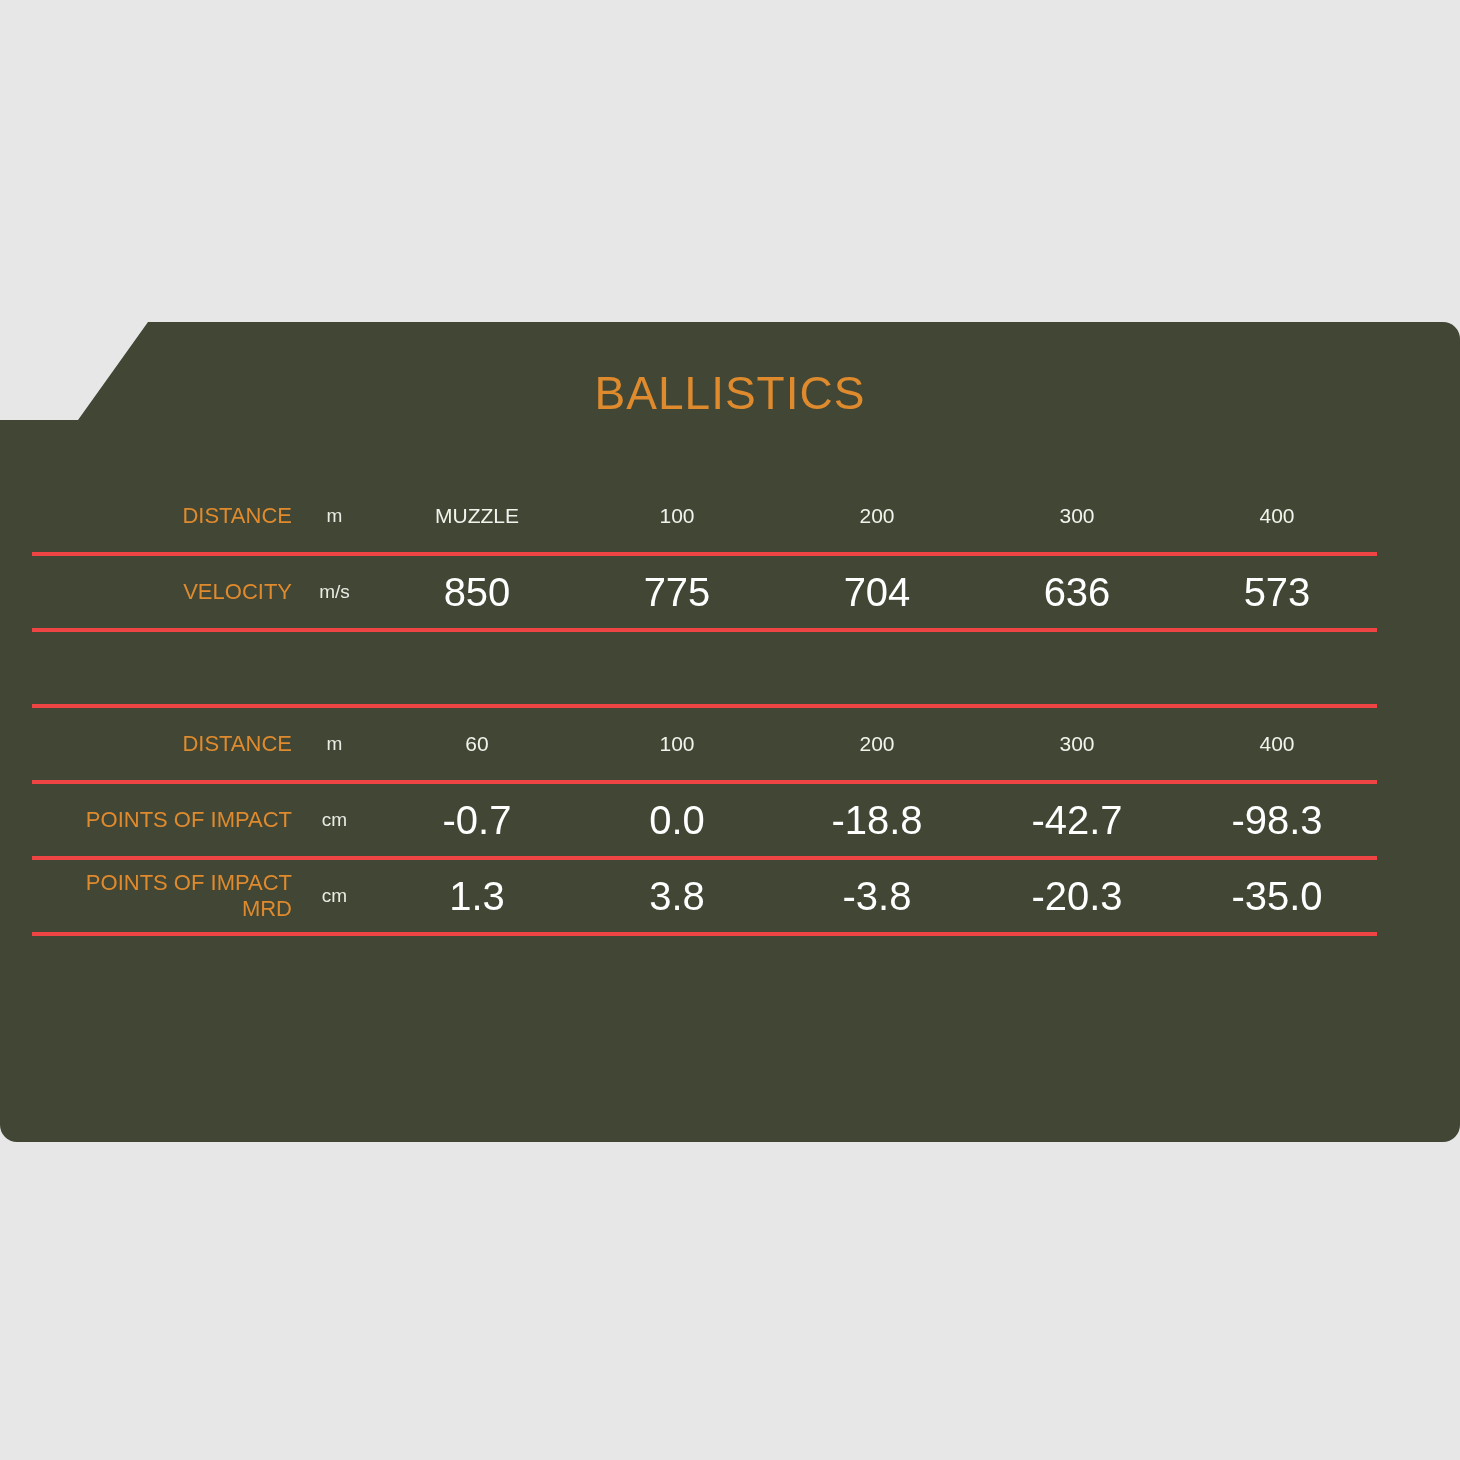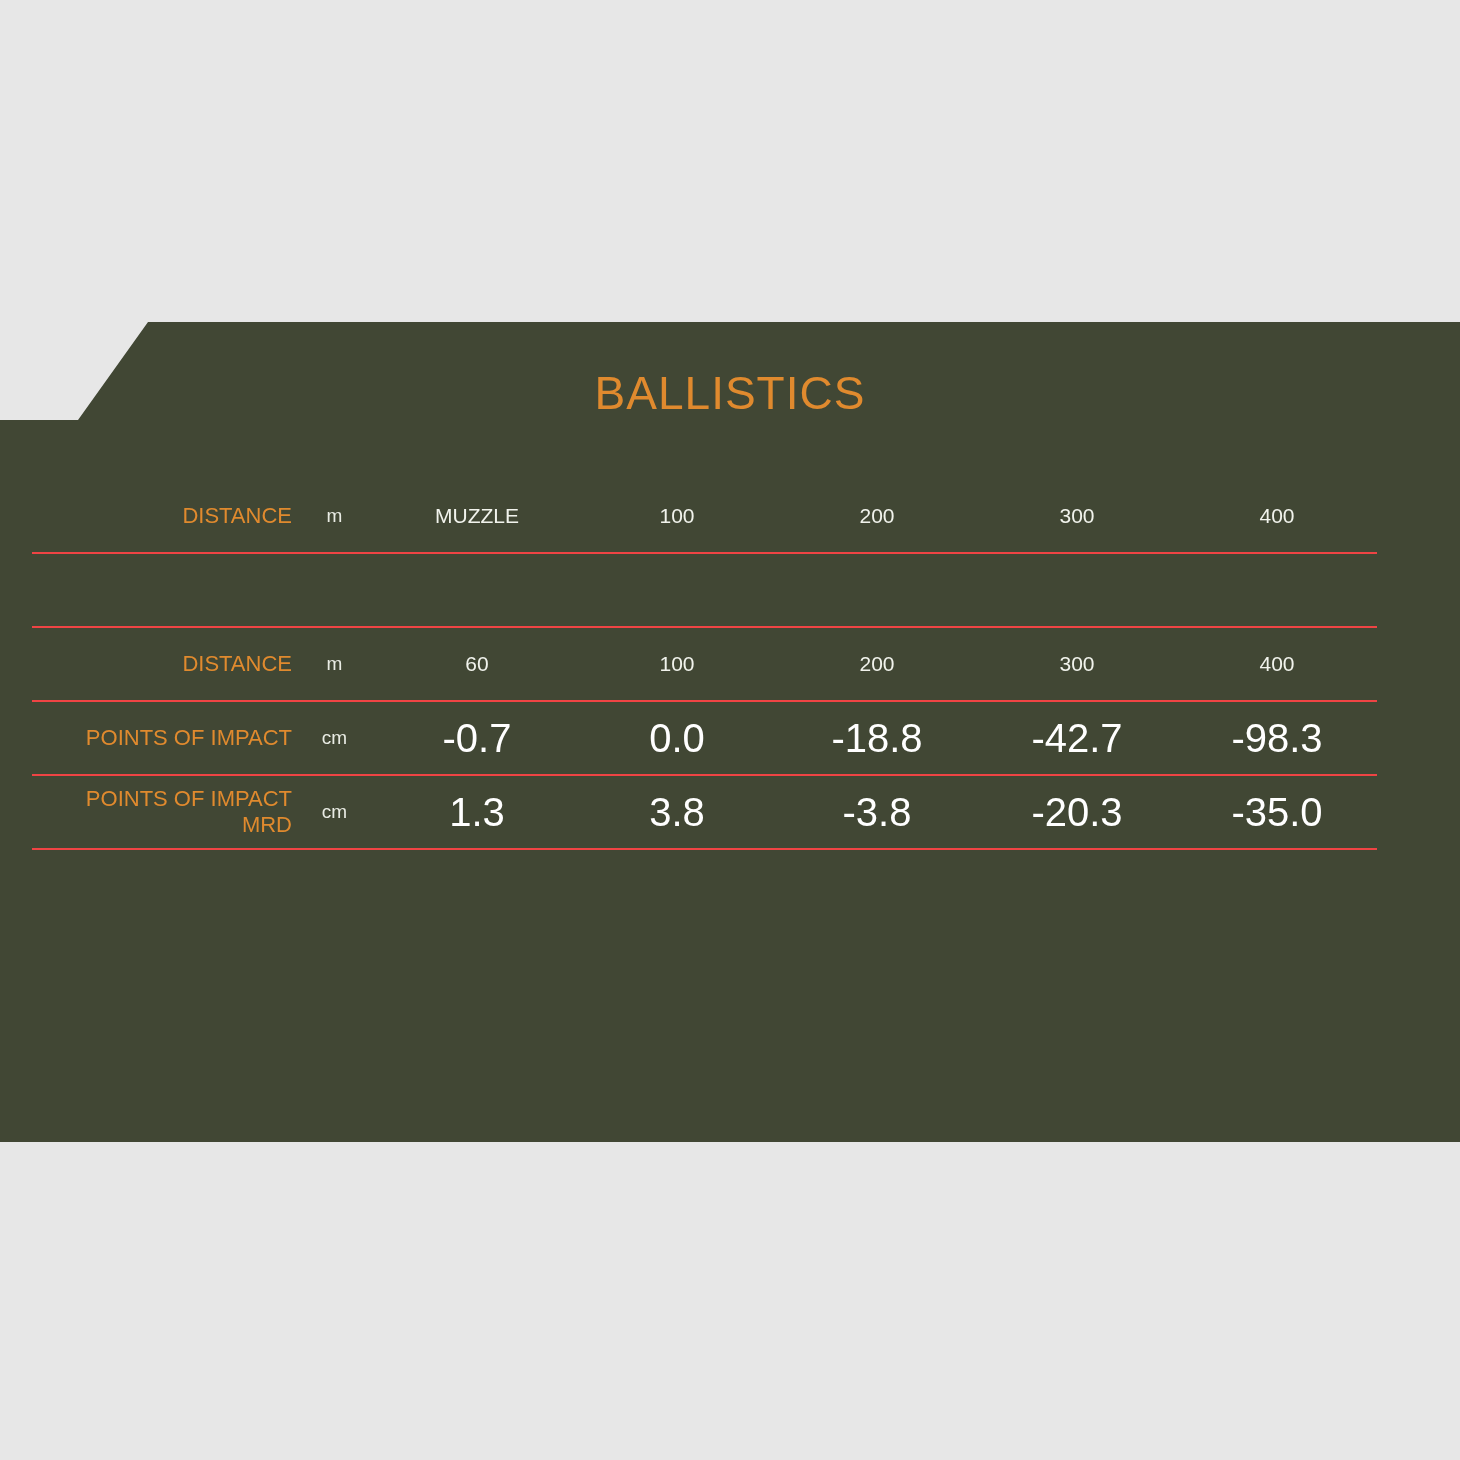--- a/index.html
+++ b/index.html
@@ -29,20 +29,21 @@
     height: 820px;
     background: #414734;
     clip-path: polygon(
       0px 98px,
       78px 98px,
       148px 0px,
       1460px 0px,
       1460px 820px,
       0px 820px
     );
+    border-radius: 17px;
   }
 
   .panel-title {
     position: absolute;
     top: 44px;
     left: 0;
     width: 1460px;
     text-align: center;
     color: #e08a2e;
     font-size: 46px;
@@ -64,21 +65,21 @@
   }
 
   table.ballistics col.c-label { width: 260px; }
   table.ballistics col.c-unit  { width: 85px; }
   table.ballistics col.c-val   { width: 200px; }
 
   table.ballistics td {
     padding: 0;
     height: 72px;
     vertical-align: middle;
-    border-bottom: 2px solid #ef4444;
+    border-bottom: 4px solid #ef4444;
   }
 
   .row-head td {
     border-bottom: 1px solid #5b6149;
     height: 56px;
   }
 
   .lbl {
     color: #e08a2e;
     font-size: 22px;
@@ -144,20 +145,29 @@
           <tr class="row-head">
             <td class="lbl">DISTANCE</td>
             <td class="unit">m</td>
             <td class="hdr-val">MUZZLE</td>
             <td class="hdr-val">100</td>
             <td class="hdr-val">200</td>
             <td class="hdr-val">300</td>
             <td class="hdr-val">400</td>
           </tr>
 
+          <tr>
+            <td class="lbl">VELOCITY</td>
+            <td class="unit">m/s</td>
+            <td class="val">850</td>
+            <td class="val">775</td>
+            <td class="val">704</td>
+            <td class="val">636</td>
+            <td class="val">573</td>
+          </tr>
 
 
           <tr class="gap">
             <td colspan="7"></td>
           </tr>
         </tbody>
       </table>
 
       <table class="ballistics">
         <colgroup>

